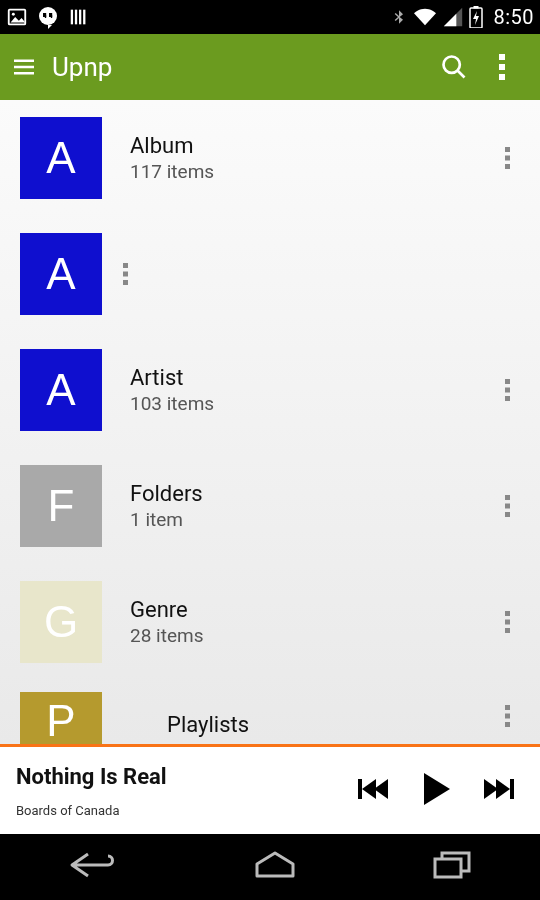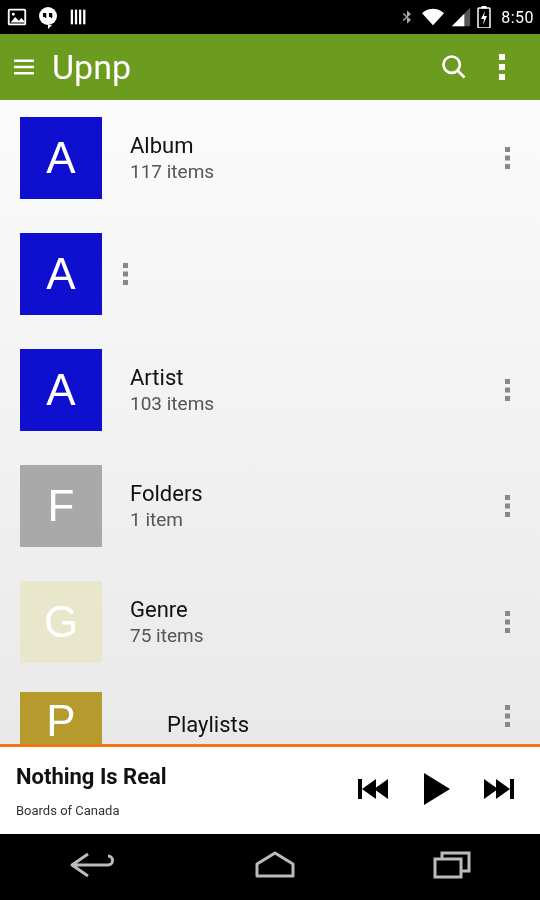--- a/index.html
+++ b/index.html
@@ -4,25 +4,25 @@
 <style>
   * { margin: 0; padding: 0; box-sizing: border-box; }
   html, body { width: 540px; height: 900px; font-family: Roboto, Arial, sans-serif; overflow: hidden; background: #000; }
   .screen { width: 540px; height: 900px; display: flex; flex-direction: column; }
 
   
   .status-bar { height: 34px; background: #000; color: #fff; display: flex; align-items: center; padding: 0 6px; }
   .status-left { display: flex; align-items: center; gap: 8px; }
   .status-right { margin-left: auto; display: flex; align-items: center; gap: 6px; }
   .status-bar svg { display: block; }
-  .clock { font-size: 16px; margin-left: 4px; letter-spacing: 0.5px; }
+  .clock { font-size: 20px; margin-left: 4px; letter-spacing: 0.5px; }
 
   
   .app-bar { height: 66px; background: #6b9b1f; color: #fff; display: flex; align-items: center; padding: 0 14px; }
-  .app-title { font-size: 34px; font-weight: 400; margin-left: 14px; }
+  .app-title { font-size: 26px; font-weight: 400; margin-left: 14px; }
   .app-bar .spacer { flex: 1; }
   .icon-btn { width: 48px; height: 48px; display: flex; align-items: center; justify-content: center; }
 
   
   .list-area { flex: 1; background: linear-gradient(to bottom, #fbfbfb, #e9e9e9); overflow: hidden; position: relative; }
   .list-row { display: flex; align-items: center; height: 116px; padding-left: 20px; }
   .thumb { width: 82px; height: 82px; display: flex; align-items: center; justify-content: center; color: #fff; font-size: 44px; font-weight: 400; font-family: Arial, sans-serif; }
   .row-text { flex: 1; padding-left: 28px; }
   .row-title { font-size: 22px; color: #111; }
   .row-sub { font-size: 19px; color: #555; margin-top: 2px; }
@@ -178,21 +178,21 @@
               <rect y="0" width="5" height="5"></rect>
               <rect y="8.5" width="5" height="5"></rect>
               <rect y="17" width="5" height="5"></rect>
             </svg>
           </div>
         </div>
         <div class="list-row">
           <div class="thumb" style="background: rgb(232, 230, 203);">G</div>
           <div class="row-text">
             <div class="row-title">Genre</div>
-            <div class="row-sub">75 items</div>
+            <div class="row-sub">28 items</div>
           </div>
           <div class="row-menu">
             <svg width="6" height="22" viewBox="0 0 6 22" fill="#888">
               <rect y="0" width="5" height="5"></rect>
               <rect y="8.5" width="5" height="5"></rect>
               <rect y="17" width="5" height="5"></rect>
             </svg>
           </div>
         </div>
         <div class="list-row last-row">

